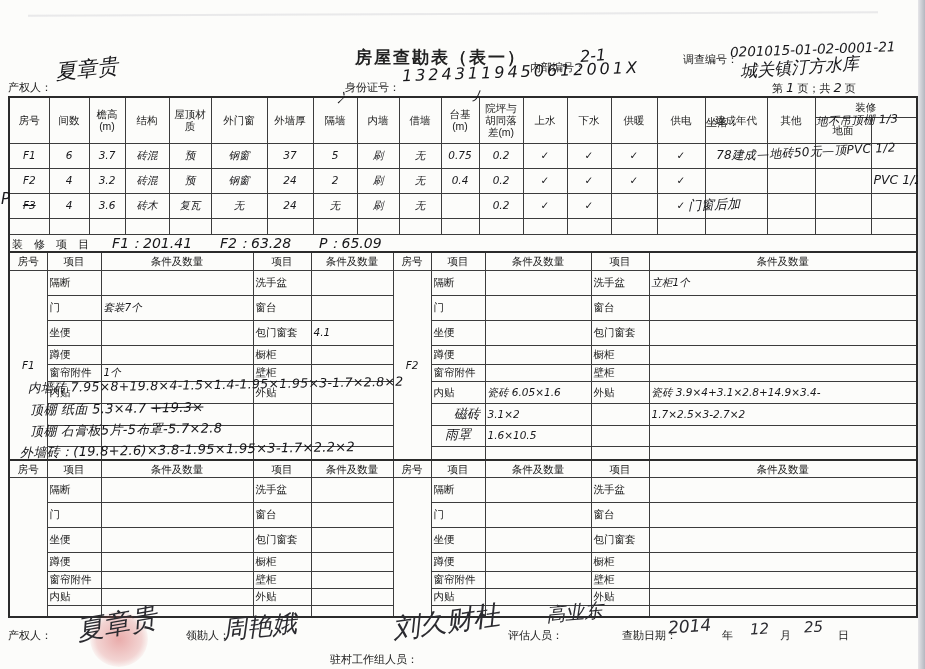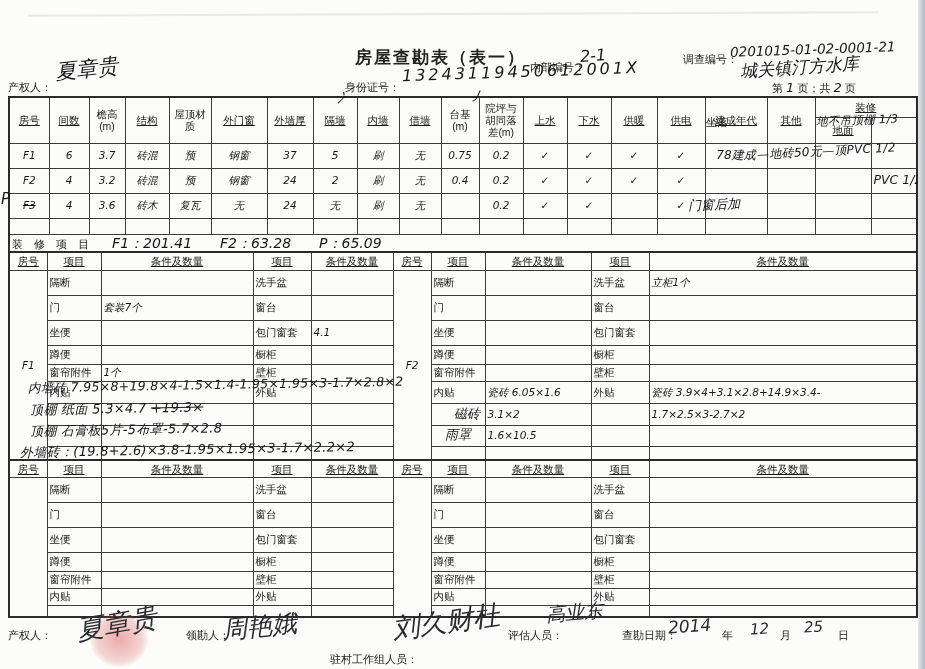--- a/index.html
+++ b/index.html
@@ -7,21 +7,21 @@
         font-family:"Liberation Sans",sans-serif;color:#1a1a1a;}
   .ab{position:absolute;}
   .pr{font-size:11px;color:#222;white-space:nowrap;}
   .title{font-size:17px;font-weight:bold;letter-spacing:2px;}
   .hw{font-family:"DejaVu Sans",sans-serif;font-style:italic;color:#17171a;white-space:nowrap;}
   .sig{color:#2b2b30;}
   table.t{border-collapse:collapse;table-layout:fixed;position:absolute;left:8px;background:transparent;border:2px solid #2b2b2b;}
   table.t td,table.t th{border:1px solid #3c3c3c;font-size:10.5px;font-weight:normal;padding:0 2px;
         overflow:visible;line-height:1.15;vertical-align:middle;}
   th.wrap{white-space:normal;text-align:center;font-size:9.5px;}
-  th.c{text-align:center;white-space:normal;text-decoration:underline;}
+  th.c{text-align:center;white-space:normal;}
   td.c{text-align:center;}
   td.hw,th.hw{font-family:"DejaVu Sans",sans-serif;font-style:italic;font-size:13.5px;color:#17171a;white-space:nowrap;}
   tr.h20{height:20px;}tr.h26{height:26px;}tr.h25{height:25px;}tr.h22{height:22px;}tr.h21{height:21px;}
   tr.h19{height:19px;}tr.h18{height:18px;}tr.h17{height:17px;}tr.h16{height:16px;}tr.h14{height:14px;}tr.h12{height:12px;}
   td.room{text-align:center;font-size:19px;}
   td.il{font-size:10.5px;white-space:normal;}
   td.vv{font-size:13px;}
   td.basin{padding-left:55px;font-size:16px;}
   td.doorval{padding-left:20px;font-size:16px;}
   td.coverval{padding-left:8px;font-size:15px;}

